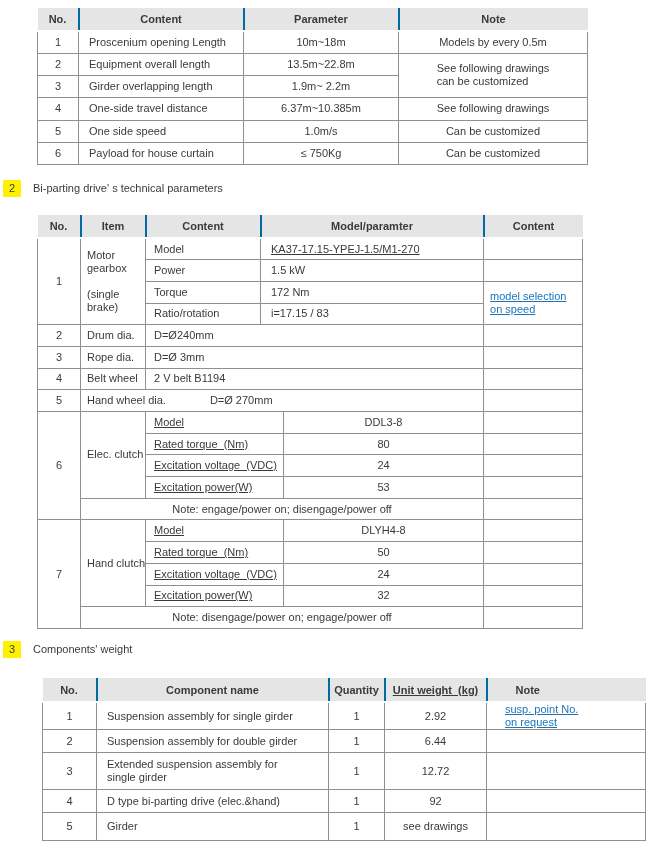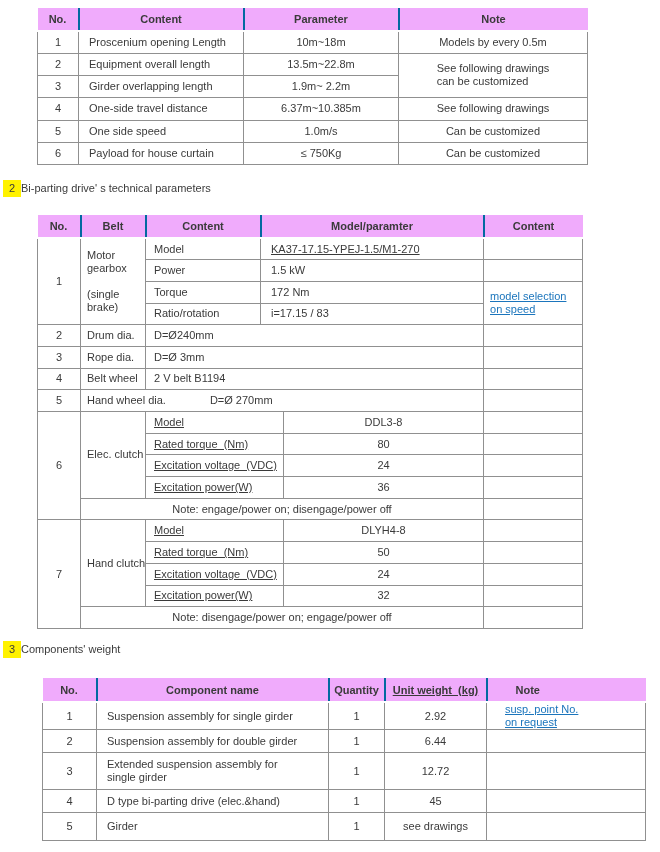--- a/index.html
+++ b/index.html
@@ -2,40 +2,40 @@
 <html><head>
 <meta charset="utf-8">
 <style>
   html,body{margin:0;padding:0;background:#fff;}
   #page{position:relative;width:660px;height:852px;background:#ffffff;overflow:hidden;
         font-family:"Liberation Sans",sans-serif;color:#3a3a3a;}
   .abs{position:absolute;}
   table.t{border-collapse:collapse;table-layout:fixed;font-size:11px;color:#3a3a3a;}
   table.t td{border:1px solid #909090;padding:0 2px;vertical-align:middle;text-align:center;
              overflow:hidden;line-height:13px;}
-  table.t th{background:#f0abfc;font-weight:bold;font-size:11px;padding:0;vertical-align:middle;
+  table.t th{background:#e5e5e5;font-weight:bold;font-size:11px;padding:0;vertical-align:middle;
              border:0 solid #fff;border-bottom:2px solid #fff;line-height:12px;}
   table.t th + th{border-left:2px solid #0369a1;}
   .left{text-align:left !important;}
   .pl6{padding-left:6px !important;}
   .pl8{padding-left:8px !important;}
   .pl10{padding-left:10px !important;}
   .pl18{padding-left:18px !important;border-radius:12px;}
   .pl28{padding-left:28px !important;}
   .nowrap{white-space:nowrap;}
   .preline{white-space:pre-line;}
   .prewrap{white-space:pre-wrap;text-decoration:underline;}
   .blue{color:#1b75bc !important;text-decoration:underline;}
   .cblock{display:inline-block;text-align:left;white-space:pre-line;vertical-align:middle;}
   .h23{height:23px;} .h24{height:24px;} .h22{height:22px;} .hsub{height:21.7px;}
   .h27{height:27px;} .h37{height:37px;} .h28{height:28px;}
   .sec{display:flex;align-items:flex-start;font-size:11px;}
   .marker{display:inline-block;width:18px;height:17px;background:#fff200;text-align:center;
           line-height:17px;flex:0 0 18px;}
-  .sectitle{line-height:17px;}
+  .sectitle{margin-left:12px;line-height:17px;}
   .gap2{display:inline-block;width:44px;}
 </style>
 </head>
 <body>
 
 <div id="page">
 
   <div class="abs" style="left:37px;top:8px;">
     <table class="t" style="width:550px;">
       <colgroup>
@@ -102,21 +102,21 @@
           <col style="width:43px">
           <col style="width:65px">
           <col style="width:115px">
           <col style="width:23px">
           <col style="width:200px">
           <col style="width:99px">
         </colgroup>
       <tbody>
           <tr class="h23">
         <th>No.</th>
-        <th>Belt</th>
+        <th>Item</th>
         <th>Content</th>
         <th colspan="2">Model/paramter</th>
         <th>Content</th>
       </tr>
 
       <tr class="hsub">
         <td rowspan="4">1</td>
         <td rowspan="4" class="left pl6 preline">Motor gearbox
 
 (single brake)</td>
@@ -177,21 +177,21 @@
         <td>80</td>
         <td></td>
       </tr>
       <tr class="hsub">
         <td colspan="2" class="left pl8 nowrap prewrap">Excitation voltage  (VDC)</td>
         <td>24</td>
         <td></td>
       </tr>
       <tr class="hsub">
         <td colspan="2" class="left pl8 nowrap prewrap">Excitation power(W)</td>
-        <td>36</td>
+        <td>53</td>
         <td></td>
       </tr>
       <tr class="hsub">
         <td colspan="4" class="nowrap">Note: engage/power on; disengage/power off</td>
         <td></td>
       </tr>
 
       <tr class="hsub">
         <td rowspan="5">7</td>
         <td rowspan="4" class="left pl6 nowrap">Hand clutch</td>
@@ -264,21 +264,21 @@
         <td class="left pl10 preline">Extended suspension assembly for
 single girder</td>
         <td>1</td>
         <td>12.72</td>
         <td></td>
       </tr>
       <tr class="h23">
         <td>4</td>
         <td class="left pl10 nowrap">D type bi-parting drive (elec.&amp;hand)</td>
         <td>1</td>
-        <td>45</td>
+        <td>92</td>
         <td></td>
       </tr>
       <tr class="h28">
         <td>5</td>
         <td class="left pl10 nowrap">Girder</td>
         <td>1</td>
         <td>see drawings</td>
         <td></td>
       </tr>
     </tbody>

